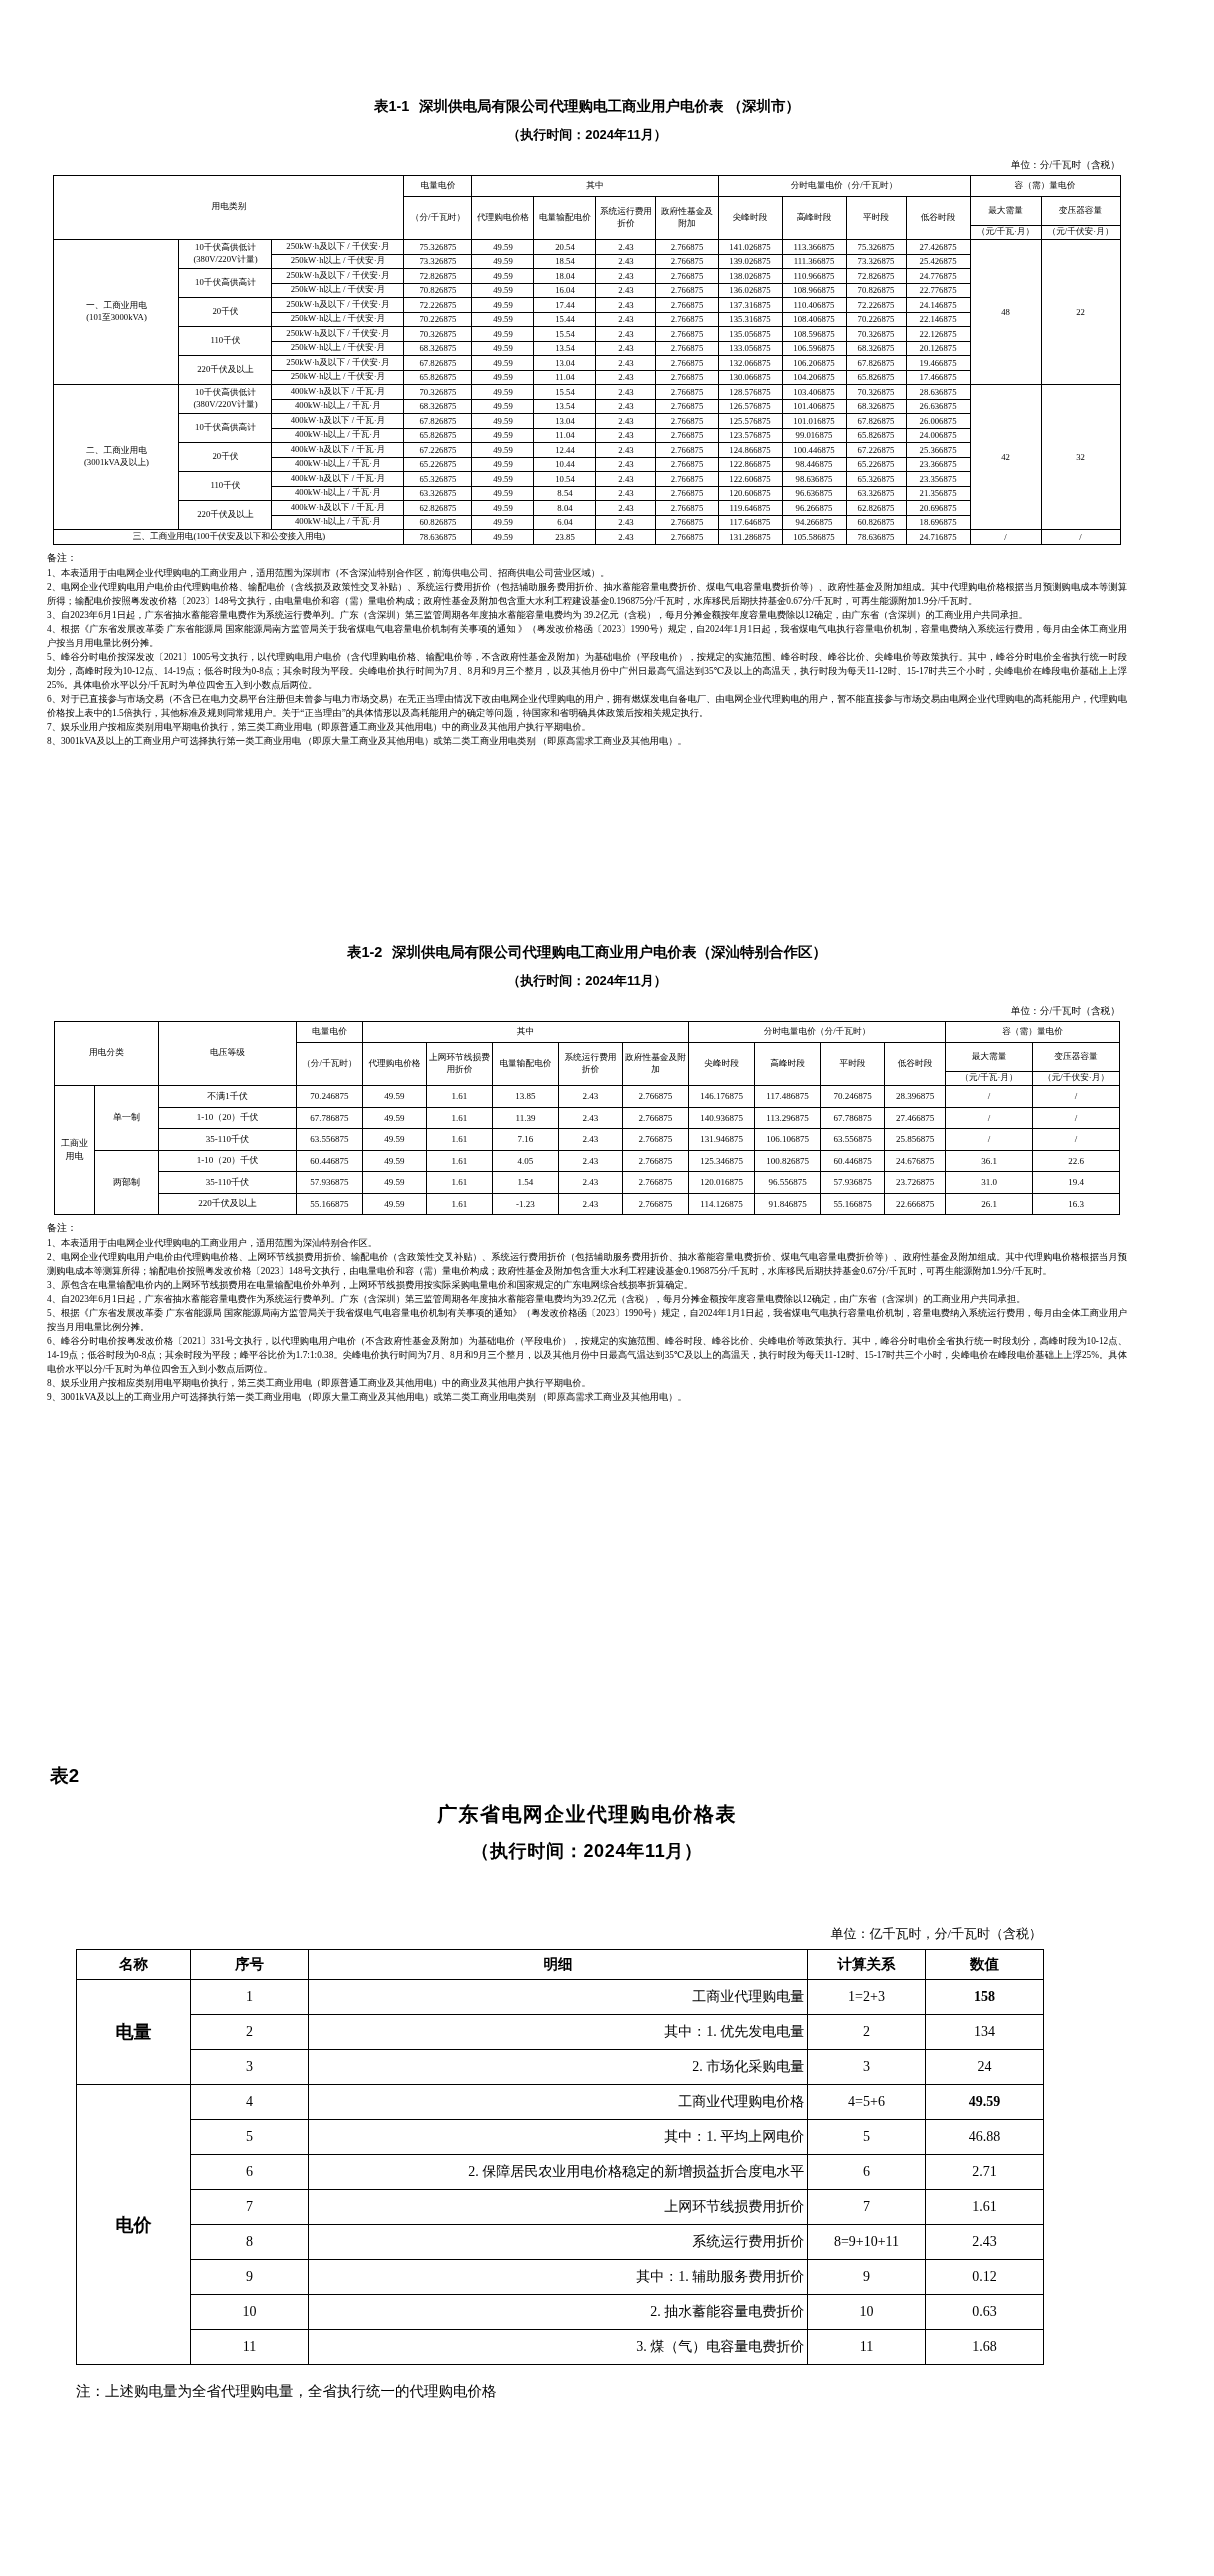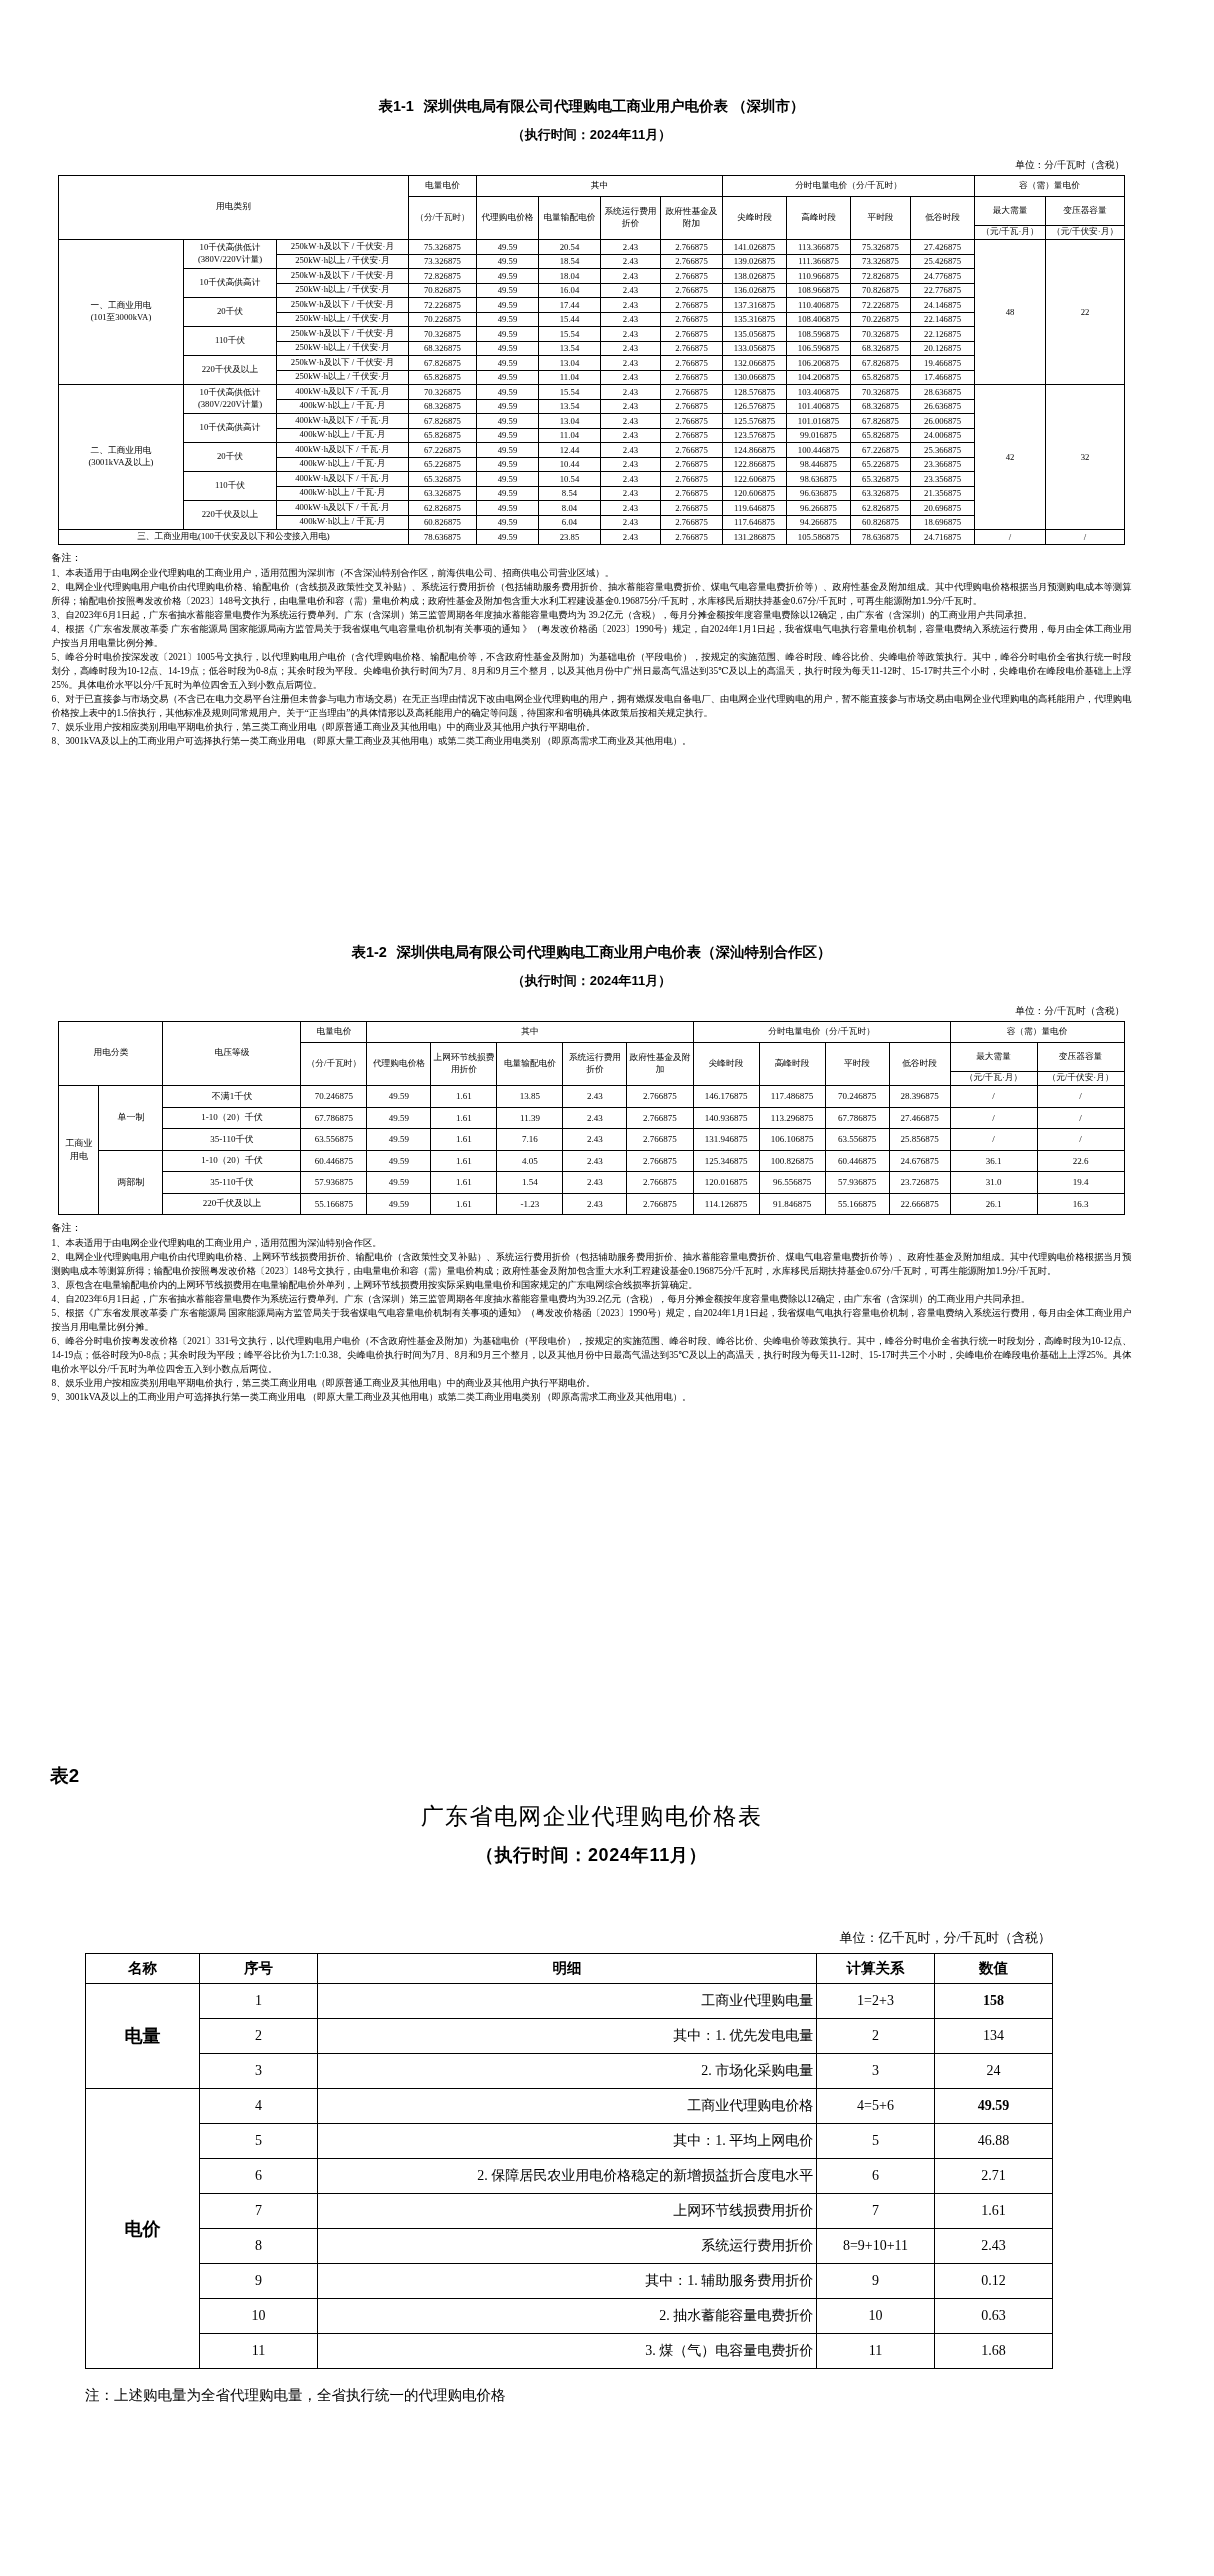--- a/index.html
+++ b/index.html
@@ -1,19 +1,19 @@
 <!DOCTYPE html>
 <html style="font-size:11px"><head>
 <meta charset="utf-8">
 <style>
   *{box-sizing:border-box;margin:0;padding:0;}
   html,body{background:#fff;}
   body{width:1215px;height:2576px;position:relative;color:#000;
        font-family:"Liberation Serif","DejaVu Serif",serif;}
-  .block{position:absolute;left:0;width:1174px;padding-left:9px;}
+  .block{position:absolute;left:0;width:1174px;}
   #t11-block{top:97px;}
   #t12-block{top:943px;}
   #t2-block{top:1762px;}
 
   .doc-title{text-align:center;font-family:"Liberation Sans","DejaVu Sans",sans-serif;
              font-weight:bold;font-size:14.5px;}
   .tgap{margin-left:9.7px;}
   .doc-sub{text-align:center;font-family:"Liberation Sans","DejaVu Sans",sans-serif;
            font-weight:bold;font-size:13px;margin-top:10.4px;}
   .unit-line{width:1066px;margin:14.5px auto 2.8px auto;text-align:right;font-size:9.7px;}
@@ -32,21 +32,21 @@
 
   .notes{width:1080px;margin:7px auto 0 auto;font-size:9.3px;line-height:14px;
          text-align:justify;}
   .notes .note-line{margin:0;}
   .notes-title{font-size:10px;font-family:Liberation Mono, monospace;}
 
   
   .t2-tag{position:absolute;left:50px;top:1.4px;
           font-family:"Liberation Sans","DejaVu Sans",sans-serif;font-weight:bold;font-size:18.7px;}
   .t2-title{text-align:center;font-family:"Liberation Sans","DejaVu Sans",sans-serif;
-            font-weight:normal;font-size:23px;margin-top:39px;letter-spacing:1.4px;}
+            font-weight:bold;font-size:20px;margin-top:39px;letter-spacing:1.4px;}
   .t2-exec{text-align:center;font-family:"Liberation Sans","DejaVu Sans",sans-serif;
            font-weight:bold;font-size:18px;margin-top:11px;letter-spacing:0.7px;}
   .t2-unit{width:966px;margin:62px 0 5.5px 76px;text-align:right;font-size:13px;}
   table.t2{width:966px;margin-left:76px;border-collapse:collapse;table-layout:fixed;
            font-size:14px;border:1.4px solid #000;}
   table.t2 th,table.t2 td{border:0.7px solid #000;text-align:center;vertical-align:middle;
            padding:1.4px 2.8px;}
   table.t2 thead th{height:30.5px;border-bottom:1.4px solid #000;
            font-family:"Liberation Sans","DejaVu Sans",sans-serif;font-weight:bold;font-size:14.5px;}
   table.t2 tbody td{height:35px;}

